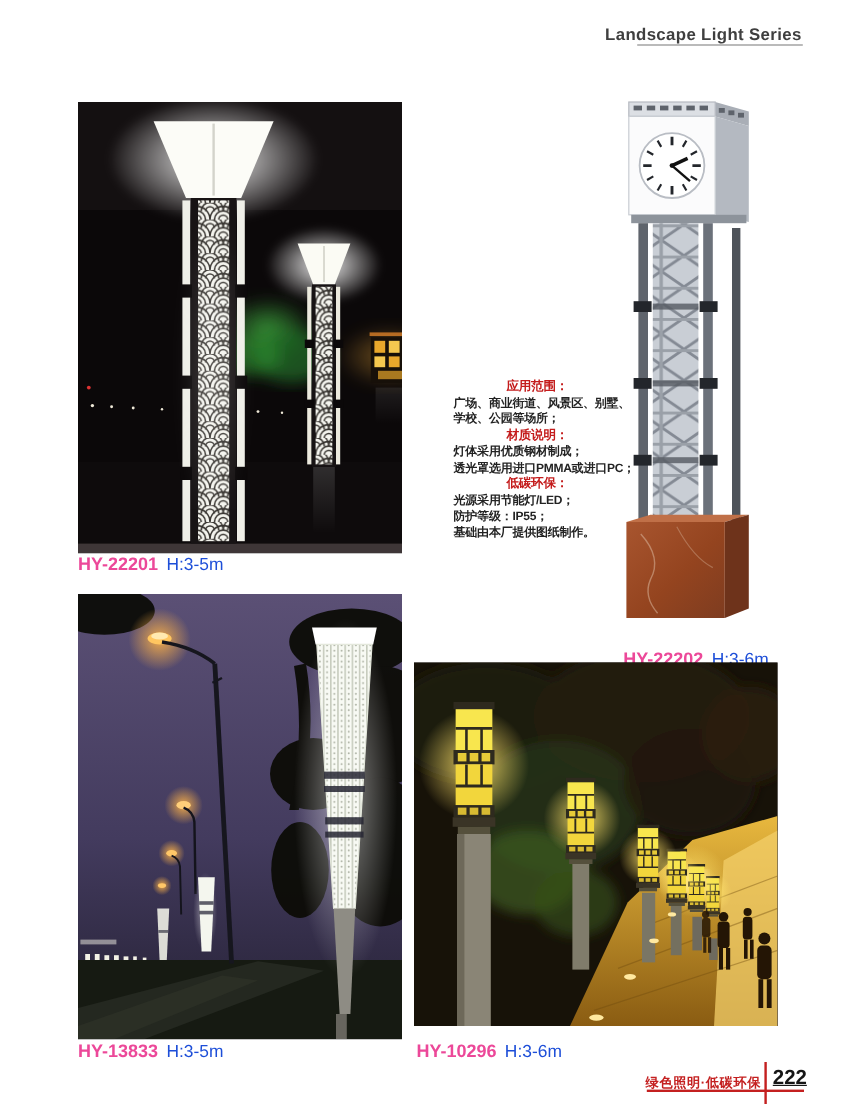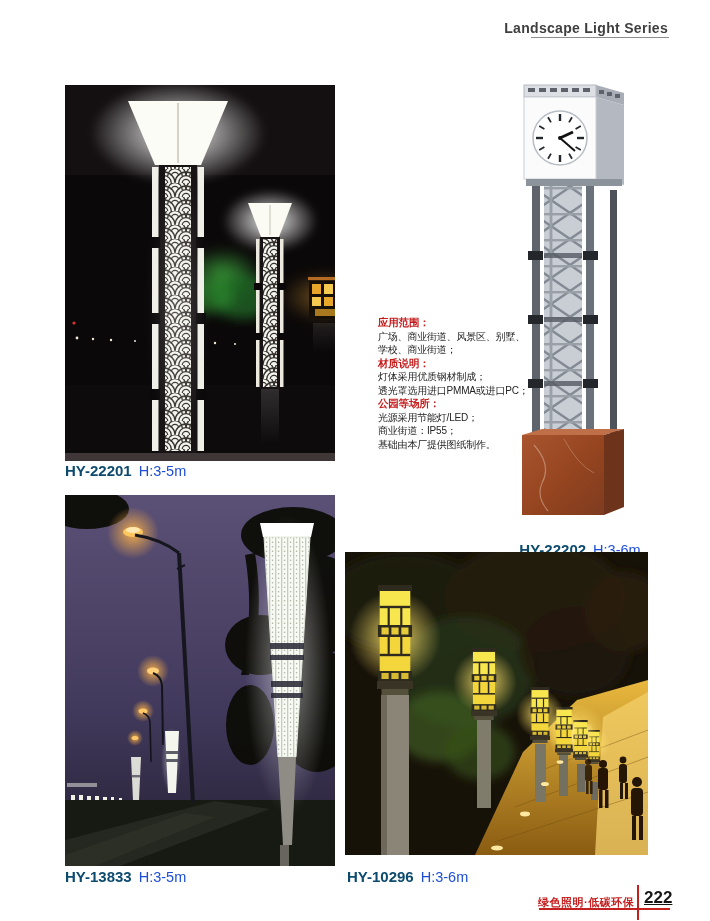--- a/index.html
+++ b/index.html
@@ -14,30 +14,30 @@
   .hdr-zh{top:41px;right:32px;font-size:17.5px;font-weight:600;color:#1d1d1d;letter-spacing:10px;}
   
   .photo{overflow:hidden;background:#000;}
   .photo svg{display:block;}
   .ph1{left:65px;top:85px;width:270px;height:376px;}
   .ph3{left:65px;top:495px;width:270px;height:371px;}
   .ph4{left:345px;top:552px;width:303px;height:303px;background:#15100a;}
   .tower{left:494px;top:83px;width:172px;height:434px;}
   
   .plabel{font-size:15px;white-space:nowrap;}
-  .plabel .model{color:#0c4a6e;font-weight:700;}
+  .plabel .model{color:#ec4899;font-weight:700;}
   .plabel .size{color:#1d4ed8;font-weight:500;margin-left:7px;font-size:14.5px;}
   .lb1{left:65px;top:462px;}
   .lb2{left:494px;top:516px;width:172px;text-align:center;margin-top:25px;}
   .lb3{left:65px;top:868px;}
   .lb4{left:347px;top:868px;}
   
   .specs{left:378px;top:316px;width:152px;line-height:13.5px;font-size:10px;letter-spacing:-.2px;}
-  .specs .stitle{color:#c41c1c;font-weight:700;font-size:10.5px;}
-  .specs .sline{color:#232323;font-weight:400;}
+  .specs .stitle{color:#c41c1c;font-weight:700;font-size:10.5px;margin-left:44px;}
+  .specs .sline{color:#232323;font-weight:700;}
   
   .ft-slogan{left:538px;top:895px;font-size:11px;font-weight:700;color:#c42020;letter-spacing:.5px;}
   .ft-hline{left:539px;top:908px;width:131px;height:2px;background:#c42020;}
   .ft-vline{left:637px;top:885px;width:2px;height:35px;background:#c42020;}
   .ft-page{left:644px;top:888px;font-size:17px;font-weight:700;color:#161616;text-decoration:underline;}
 </style>
 </head>
 <body>
 
 <div class="page">
@@ -165,27 +165,27 @@
       </g>
     </svg>
   </div>
   <div class="abs plabel lb1">
     <span class="model">HY-22201</span><span class="size">H:3-5m</span>
   </div>
 
   <div class="abs specs">
     <div class="stitle">应用范围：</div>
     <div class="sline">广场、商业街道、风景区、别墅、</div>
-    <div class="sline">学校、商业街道；</div>
+    <div class="sline">学校、公园等场所；</div>
     <div class="stitle">材质说明：</div>
     <div class="sline">灯体采用优质钢材制成；</div>
     <div class="sline">透光罩选用进口PMMA或进口PC；</div>
-    <div class="stitle">公园等场所：</div>
+    <div class="stitle">低碳环保：</div>
     <div class="sline">光源采用节能灯/LED；</div>
-    <div class="sline">商业街道：IP55；</div>
+    <div class="sline">防护等级：IP55；</div>
     <div class="sline">基础由本厂提供图纸制作。</div>
   </div>
 
   <div class="abs tower">
     <svg width="172" height="434" viewBox="0 0 172 434">
       <defs>
         <linearGradient id="marble" x1="0" y1="0" x2="1" y2="1">
             <stop offset="0" stop-color="#a8552f"></stop>
             <stop offset=".55" stop-color="#94441f"></stop>
             <stop offset="1" stop-color="#7e3c20"></stop>

